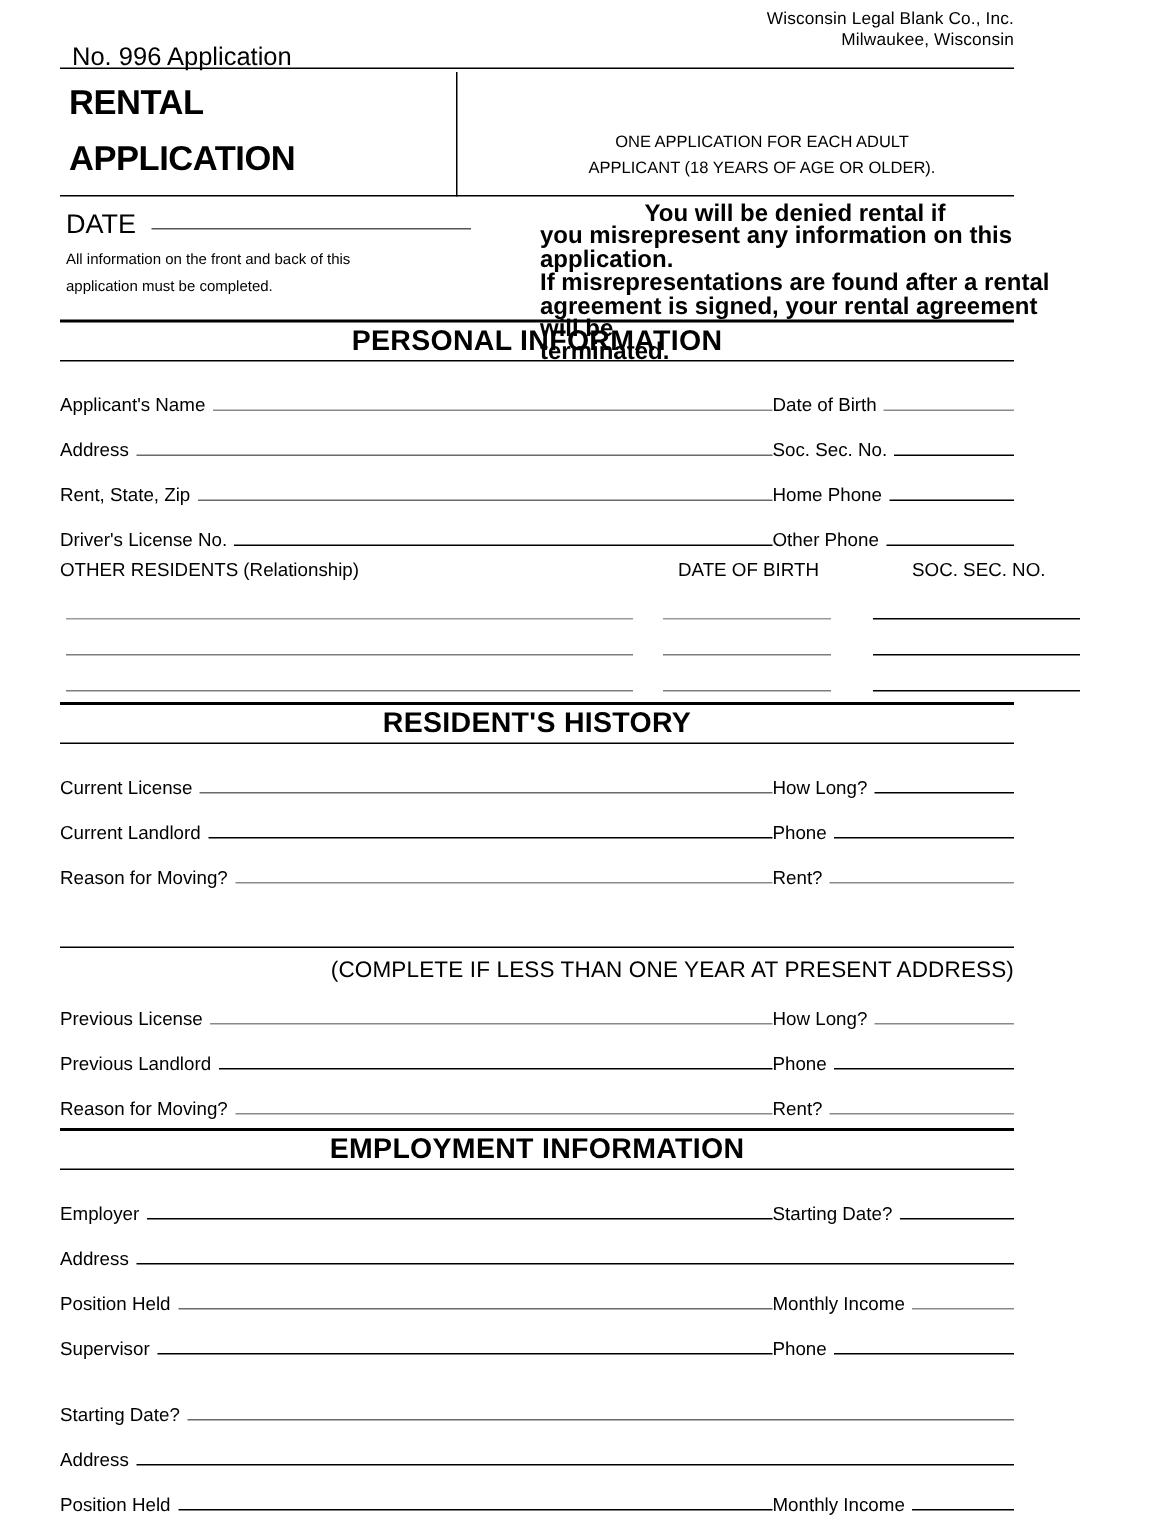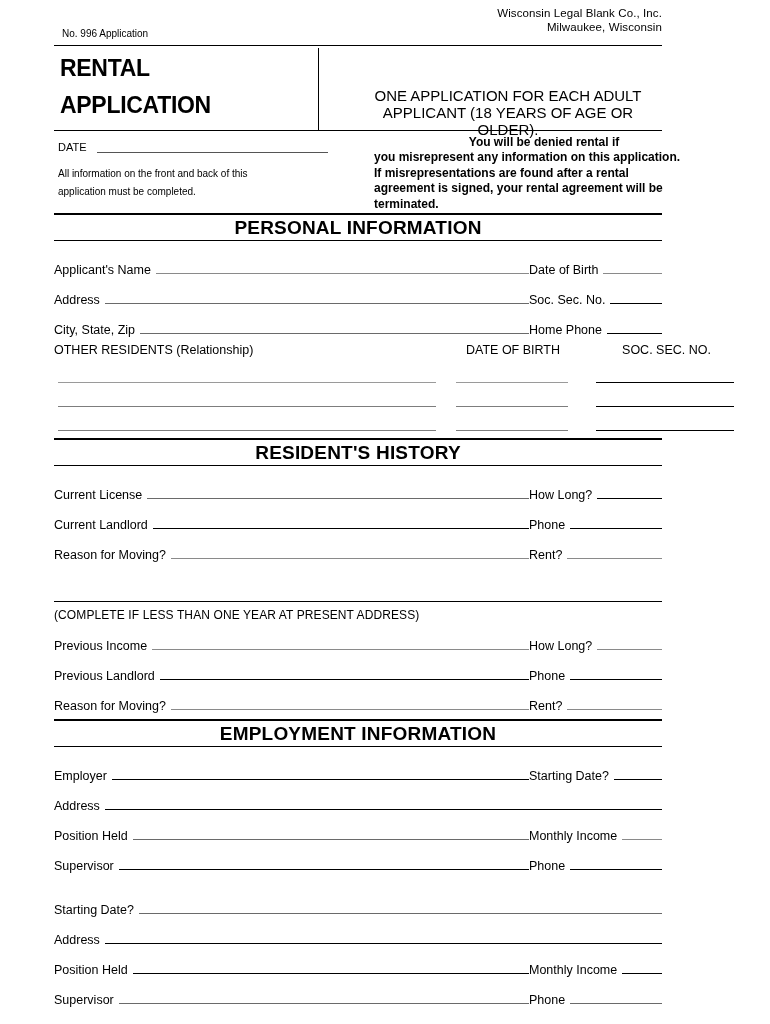--- a/index.html
+++ b/index.html
@@ -12,21 +12,21 @@
     height: 1024px;
     font-family: "Liberation Sans", sans-serif;
     color: #000000;
     overflow: hidden;
   }
   .page {
     position: relative;
     width: 716px;
     height: 1024px;
     box-sizing: border-box;
-    padding: 0 54px;
+    padding: 0 40px;
   }
 
   
   .rule-thick { border-top: 2.5px solid #000; width: 100%; }
   .rule-thin  { border-top: 1px solid #000; width: 100%; }
 
   
   .masthead {
     position: relative;
     height: 48px;
@@ -37,21 +37,21 @@
     top: 6px;
     text-align: right;
     font-size: 11.5px;
     line-height: 14px;
     letter-spacing: .1px;
   }
   .formno {
     position: absolute;
     left: 8px;
     top: 28px;
-    font-size: 10px;
+    font-size: 17px;
   }
   .masthead-rule {
     position: absolute;
     left: 0;
     right: 0;
     top: 45px;
     border-top: 1.6px solid #000;
   }
 
   
@@ -74,21 +74,21 @@
     font-weight: bold;
     line-height: 37px;
     letter-spacing: -0.3px;
   }
   .onapp {
     position: absolute;
     left: 300px;
     right: 0;
     top: 39px;
     text-align: center;
-    font-size: 15px;
+    font-size: 11px;
     line-height: 17px;
   }
   .titleband-rule {
     position: absolute;
     left: 0;
     right: 0;
     bottom: 0;
     border-top: 1.6px solid #000;
   }
 
@@ -96,43 +96,43 @@
   .noticeband {
     position: relative;
     height: 82px;
   }
   .date-row {
     position: absolute;
     left: 4px;
     top: 8px;
     width: 270px;
     display: flex;
-    align-items: flex-end;
-    font-size: 11px;
+    align-items: flex-start;
+    font-size: 18px;
   }
   .date-row .fill {
     flex: 1;
     margin-left: 5px;
     border-bottom: 1.1px solid #555;
     height: 13px;
   }
   .allinfo {
     position: absolute;
     left: 4px;
     top: 34px;
     width: 285px;
     font-size: 10px;
     line-height: 18px;
   }
   .notice {
     position: absolute;
     left: 320px;
     top: 4px;
     width: 340px;
-    font-size: 12px;
+    font-size: 16px;
     font-weight: bold;
     line-height: 15.4px;
   }
   .notice .ctr { text-align: center; }
 
   
   .section-head {
     position: relative;
     margin-top: 0;
   }
@@ -190,22 +190,22 @@
   .res-row.r1 .res-l2 { border-bottom-color: #9a9a9a; }
 
   .spacer-line {
     height: 26px;
     display: flex;
     align-items: flex-end;
   }
   .spacer-line .fline { width: 100%; }
 
   .smallnote {
-    text-align: left;
-    font-size: 12px;
+    text-align: right;
+    font-size: 15px;
     letter-spacing: .1px;
     padding: 6px 0 1px 0;
   }
   .gap { height: 14px; }
   .gap-sm { height: 6px; }
 </style>
 </head>
 <body>
 
 <div class="page">
@@ -275,29 +275,39 @@
       <span class="fline grey"></span>
     </div>
     <div class="fcell right">
       <span class="flabel">Soc. Sec. No.</span>
       <span class="fline"></span>
     </div>
   </div>
 
   <div class="frow">
     <div class="fcell left">
-      <span class="flabel">City, State, Zip</span>
+      <span class="flabel">Rent, State, Zip</span>
       <span class="fline grey"></span>
     </div>
     <div class="fcell right">
       <span class="flabel">Home Phone</span>
       <span class="fline"></span>
     </div>
   </div>
 
+  <div class="frow">
+    <div class="fcell left">
+      <span class="flabel">Driver's License No.</span>
+      <span class="fline"></span>
+    </div>
+    <div class="fcell right">
+      <span class="flabel">Other Phone</span>
+      <span class="fline"></span>
+    </div>
+  </div>
 
   <div class="gap-sm"></div>
   <div class="residents">
     <div class="res-head">
       <div class="res-h1">OTHER RESIDENTS (Relationship)</div>
       <div class="res-h-dob">DATE OF BIRTH</div>
       <div class="res-h-ssn">SOC. SEC. NO.</div>
     </div>
 
     <div class="res-row r1">
@@ -360,21 +370,21 @@
 
   <div class="gap"></div>
   <div class="spacer-line">
     <span class="fline"></span>
   </div>
 
   <div class="smallnote">(COMPLETE IF LESS THAN ONE YEAR AT PRESENT ADDRESS)</div>
 
   <div class="frow">
     <div class="fcell left">
-      <span class="flabel">Previous Income</span>
+      <span class="flabel">Previous License</span>
       <span class="fline dotty"></span>
     </div>
     <div class="fcell right">
       <span class="flabel">How Long?</span>
       <span class="fline dotty"></span>
     </div>
   </div>
 
   <div class="frow">
     <div class="fcell left">

